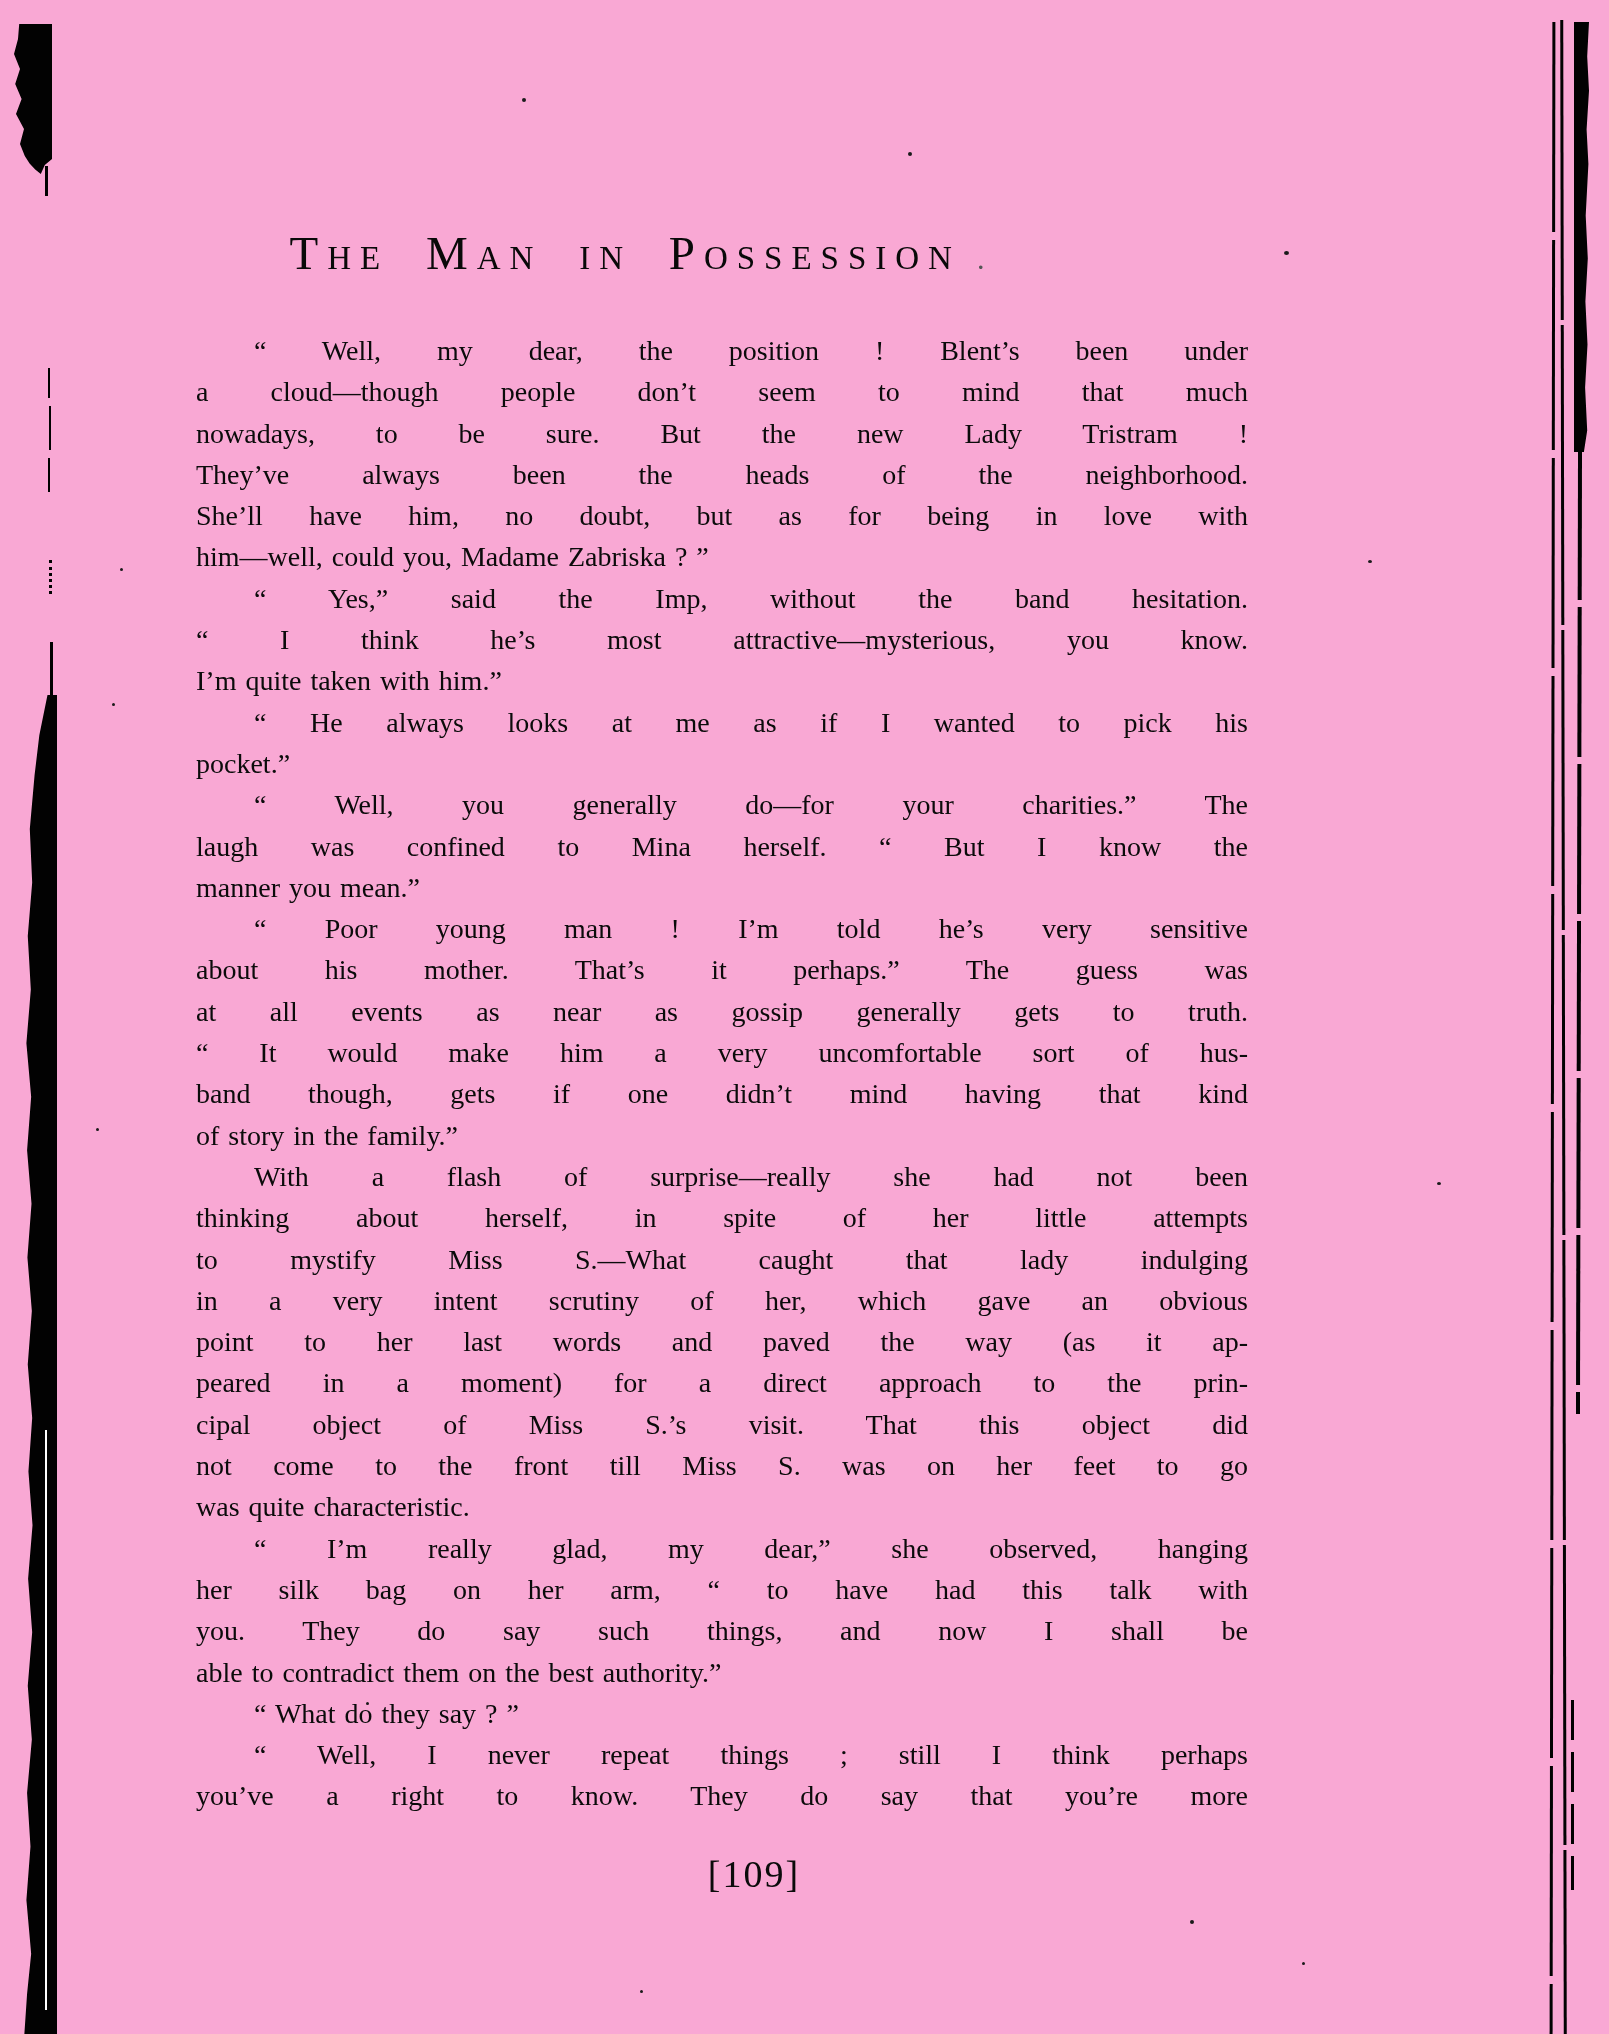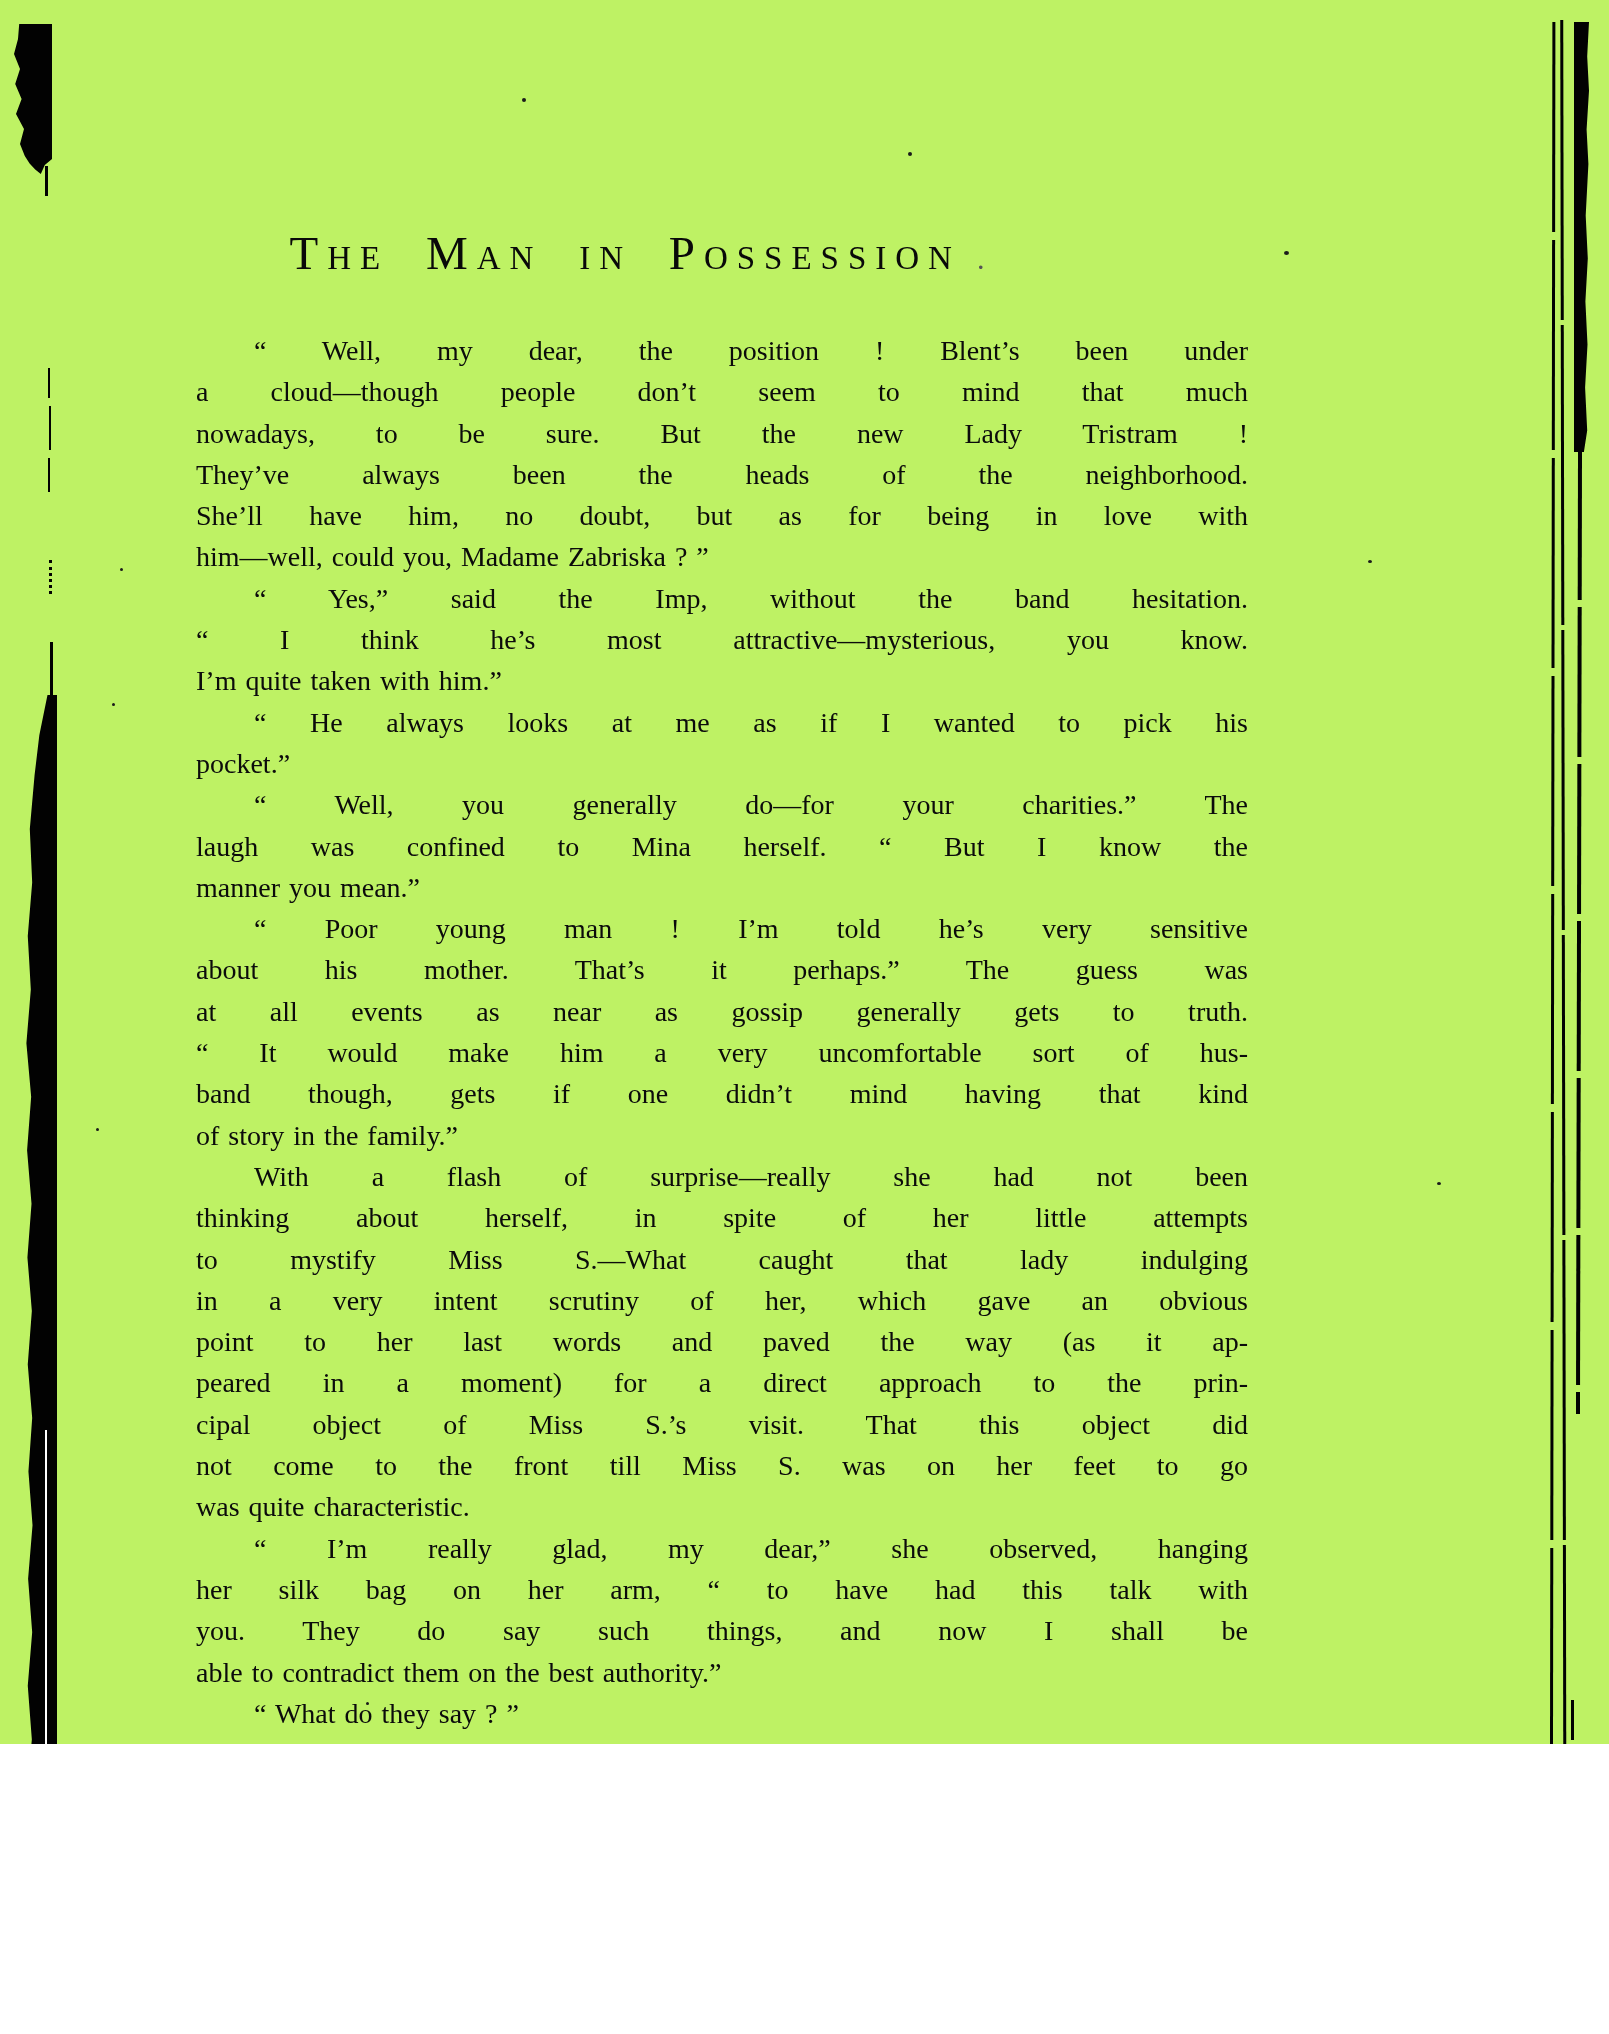--- a/index.html
+++ b/index.html
@@ -3,22 +3,22 @@
 <meta charset="utf-8">
 <style>
   html, body {
     margin: 0;
     padding: 0;
     background: #ffffff;
   }
   .page {
     position: relative;
     width: 1609px;
-    height: 1744px;
-    background: #bef264;
+    height: 2034px;
+    background: #f9a8d4;
     overflow: hidden;
     font-family: "Liberation Serif", "DejaVu Serif", serif;
     color: #0a0a0a;
   }
 
   
   .title-row {
     position: absolute;
     left: 196px;
     top: 226px;
@@ -215,17 +215,18 @@
       <div class="line">peared in a moment) for a direct approach to the prin-</div>
       <div class="line">cipal object of Miss S.’s visit.  That this object did</div>
       <div class="line">not come to the front till Miss S. was on her feet to go</div>
       <div class="line last">was quite characteristic.</div>
       <div class="line first">“ I’m really glad, my dear,” she observed, hanging</div>
       <div class="line">her silk bag on her arm, “ to have had this talk with</div>
       <div class="line">you.  They do say such things, and now I shall be</div>
       <div class="line last">able to contradict them on the best authority.”</div>
       <div class="line first last">“ What do they say ? ”</div>
       <div class="line first">“ Well, I never repeat things ;  still I think perhaps</div>
+      <div class="line">you’ve a right to know.  They do say that you’re more</div>
     </div>
 
   <div class="folio">[109]</div>
 
 </div>
 
 </body></html>

